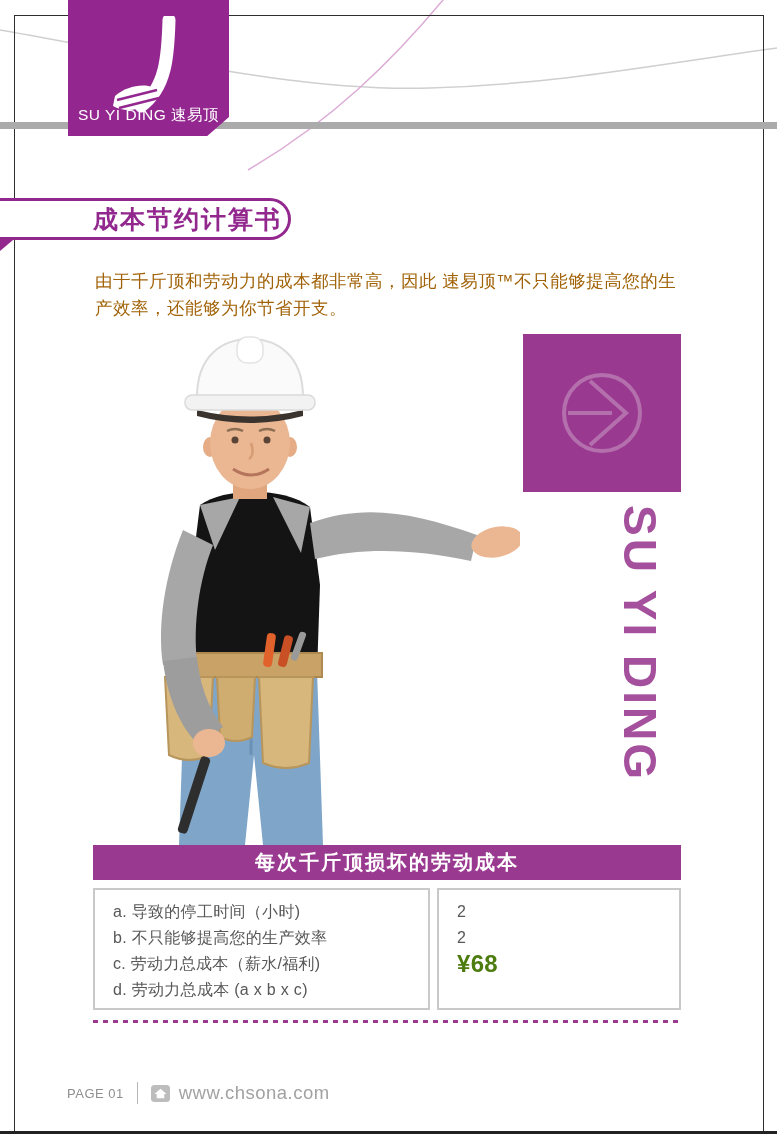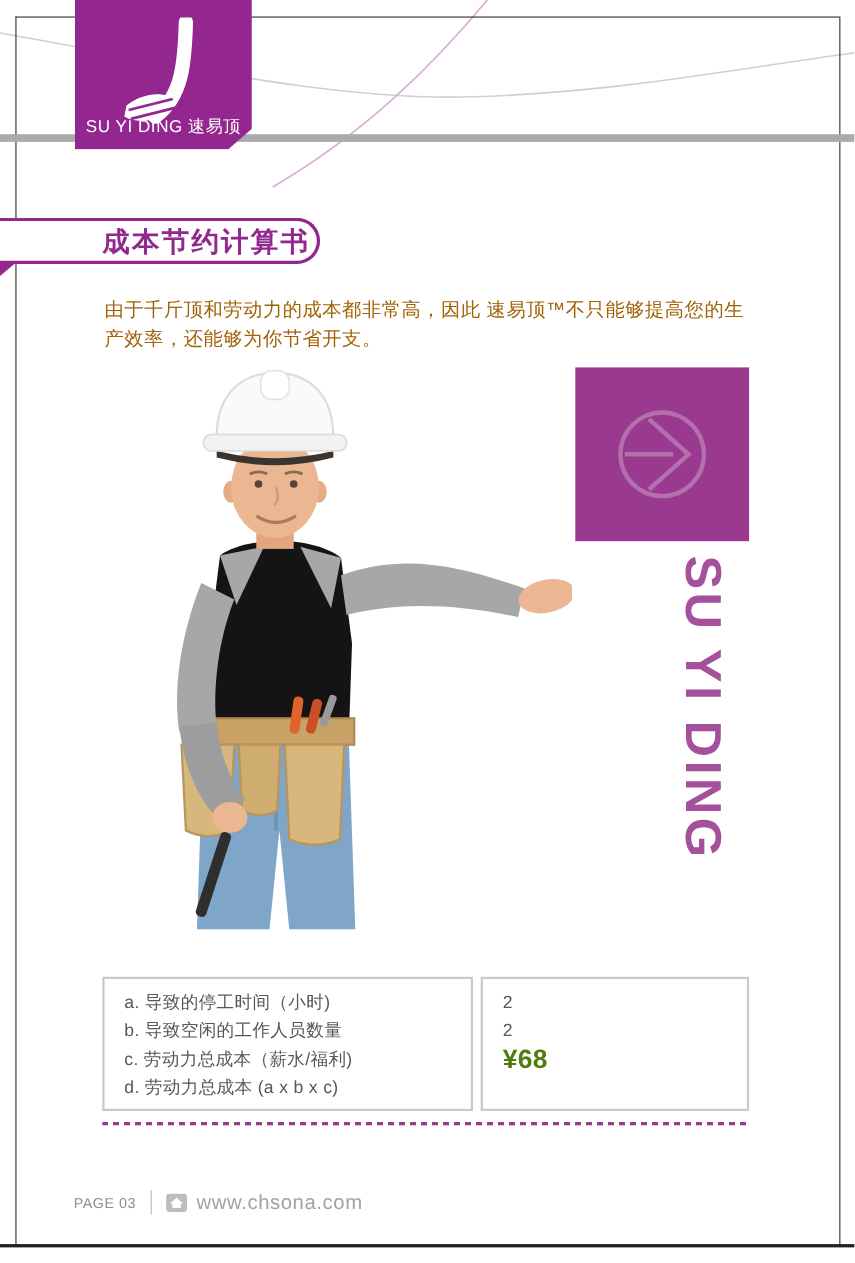--- a/index.html
+++ b/index.html
@@ -153,38 +153,39 @@
   <div class="arrow-tile">
     <svg width="96" height="96" viewBox="0 0 96 96">
       <circle cx="48" cy="48" r="38" fill="none" stroke="#B46FAD" stroke-width="4"></circle>
       <path d="M14 48 H58" stroke="#B46FAD" stroke-width="4"></path>
       <path d="M36 16 L72 48 L36 80" fill="none" stroke="#B46FAD" stroke-width="4"></path>
     </svg>
   </div>
 
   <div class="vertical-brand">SU YI DING</div>
 
+  <div class="banner">每次千斤顶损坏的劳动成本</div>
 
   <div class="tbl-labels">
     <div class="tbl-row">a. 导致的停工时间（小时)</div>
-    <div class="tbl-row">b. 导致空闲的工作人员数量</div>
+    <div class="tbl-row">b. 不只能够提高您的生产效率</div>
     <div class="tbl-row">c. 劳动力总成本（薪水/福利)</div>
     <div class="tbl-row">d. 劳动力总成本 (a x b x c)</div>
   </div>
 
   <div class="tbl-values">
     <div class="tbl-row">2</div>
     <div class="tbl-row">2</div>
     <div class="tbl-row v-bold">¥68</div>
   </div>
 
   <div class="dotline"></div>
 
   <div class="footer">
-    <span class="page-label">PAGE 03</span>
+    <span class="page-label">PAGE 01</span>
     <span class="footer-sep"></span>
     <span class="home-wrap">
       <svg width="19" height="17" viewBox="0 0 19 17">
         <rect x="0" y="0" width="19" height="17" rx="3.5" fill="#BDBDBD"></rect>
         <path d="M3.5 9 L9.5 3.8 L15.5 9 H13.3 V13.2 H5.7 V9 Z" fill="#fff"></path>
       </svg>
     </span>
     <span class="website">www.chsona.com</span>
   </div>
 

